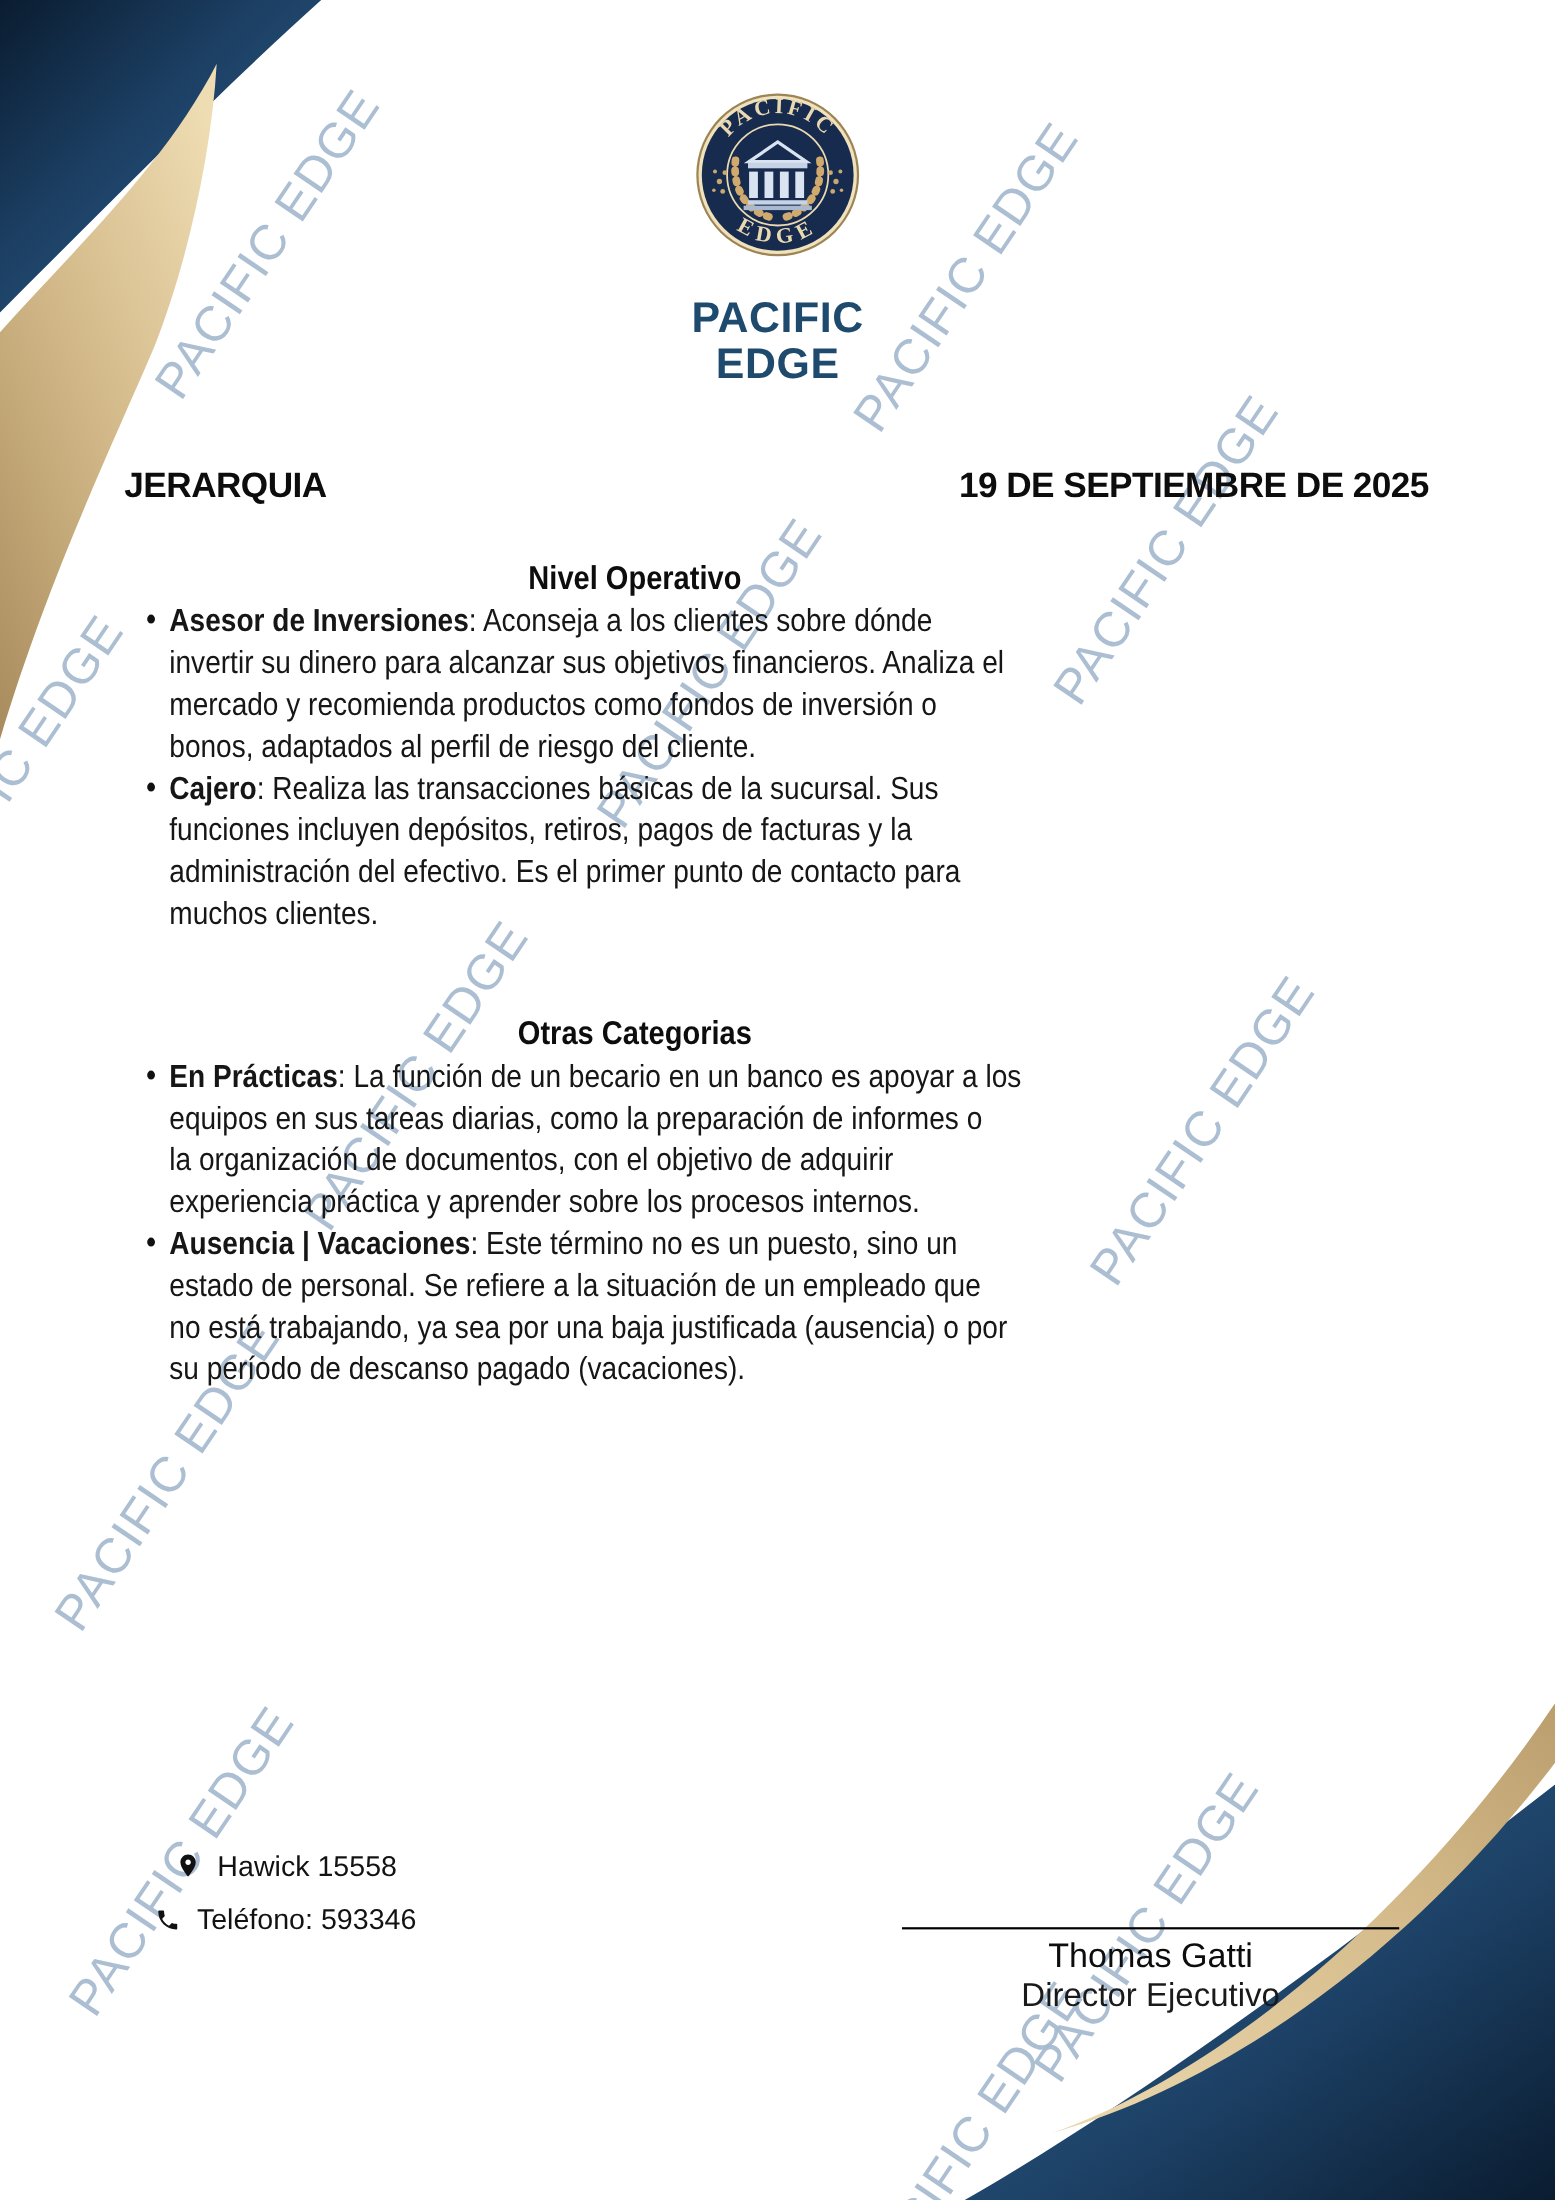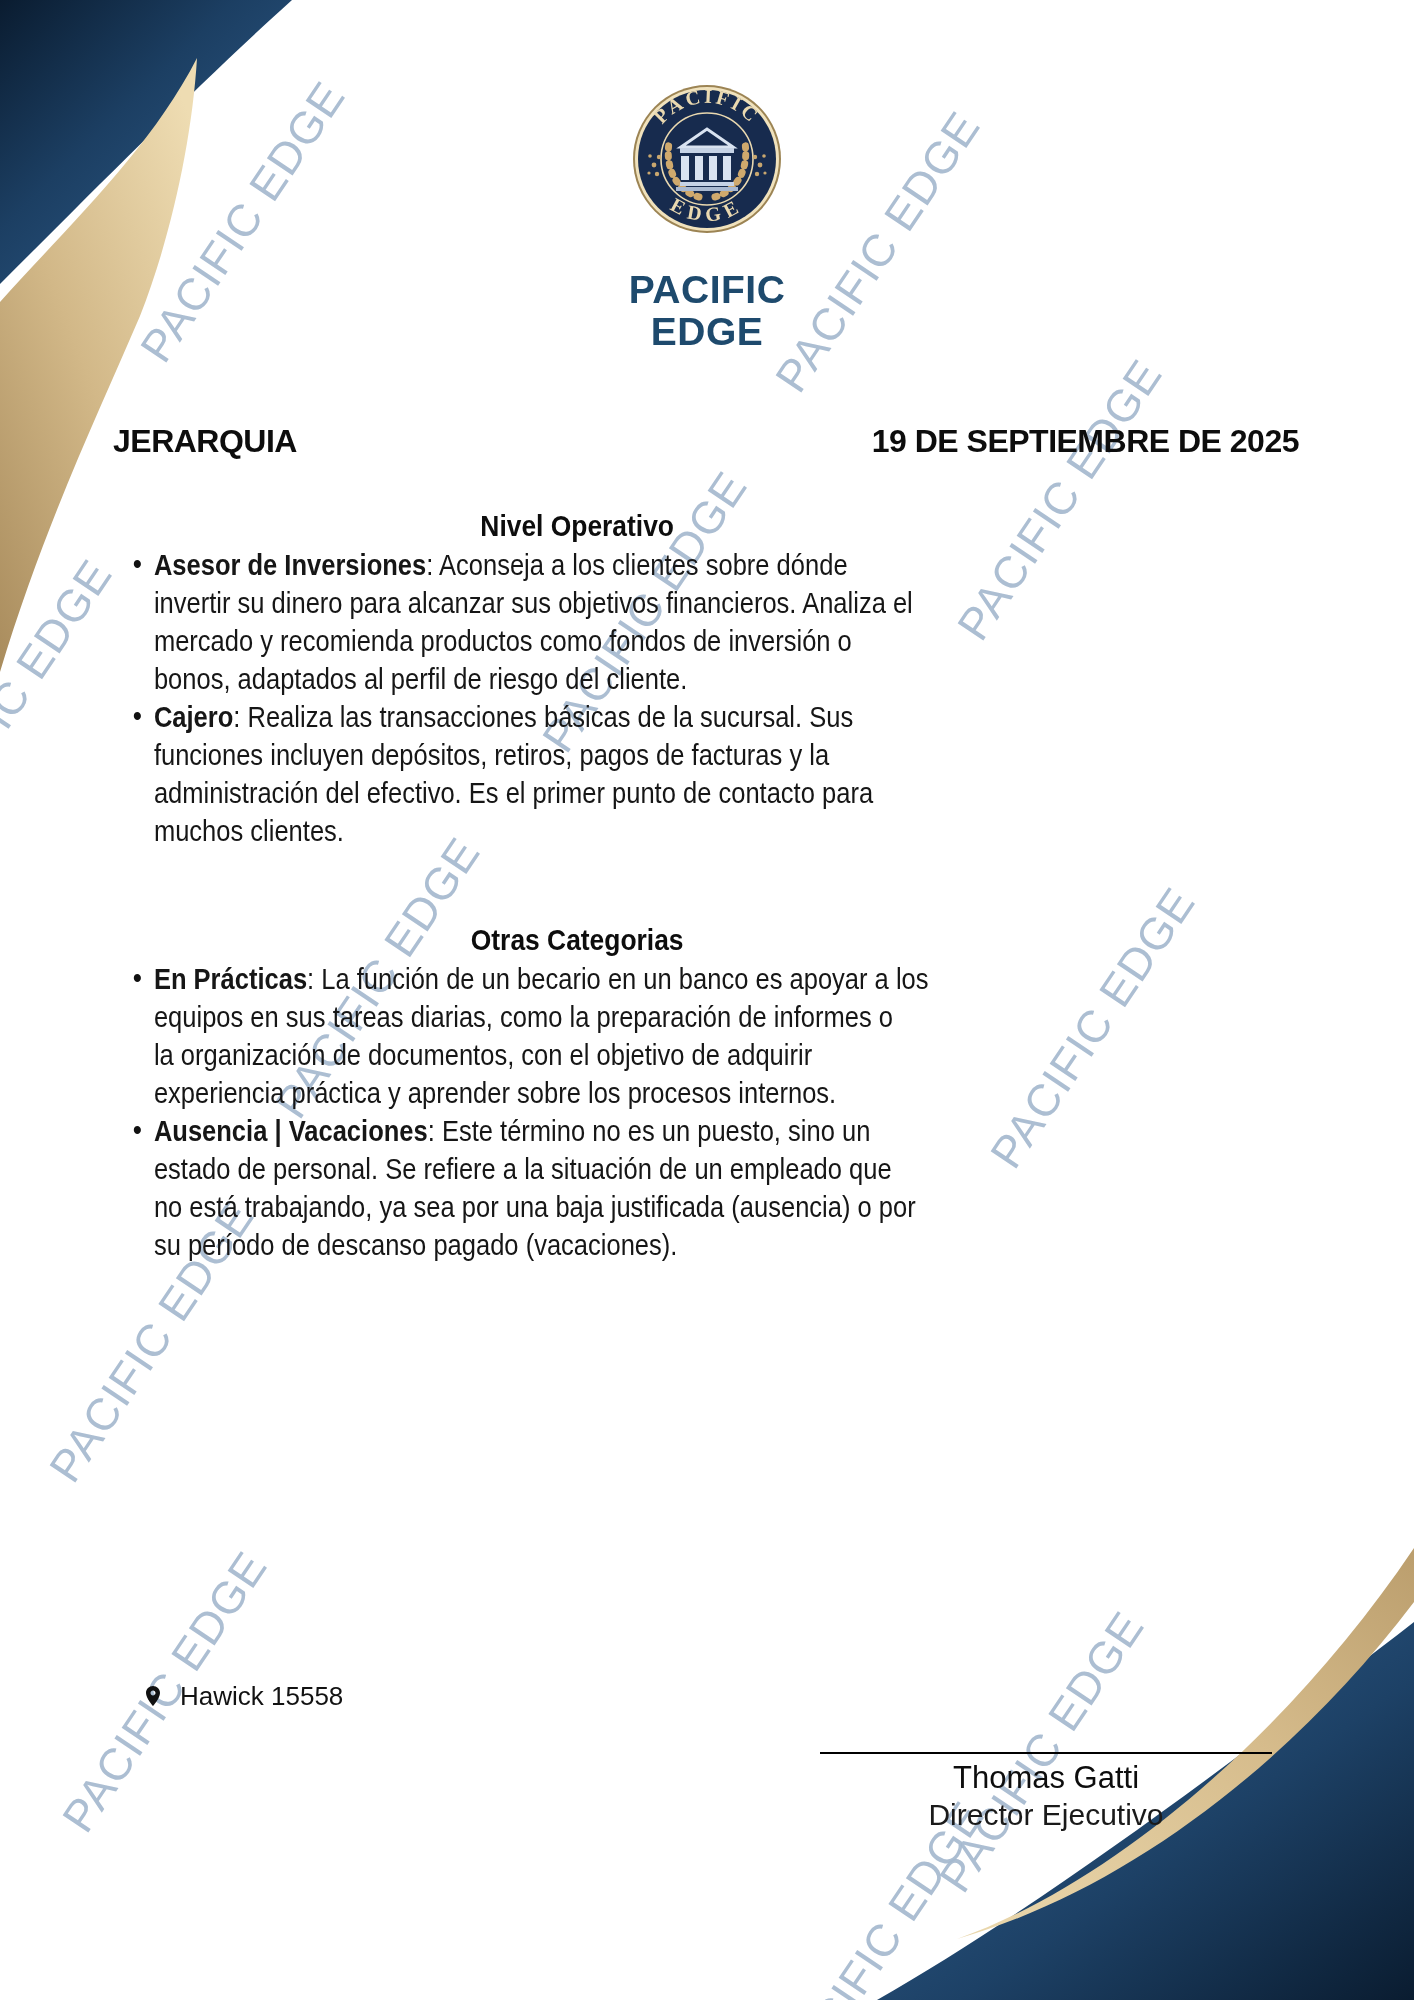--- a/index.html
+++ b/index.html
@@ -187,19 +187,25 @@
   </ul>
 </div>
 
 <div class="contact-block">
   <div class="contact-row">
     <svg width="24" height="24" viewBox="0 0 24 24">
         <path fill="#111" d="M12 2C8.13 2 5 5.13 5 9c0 5.25 7 13 7 13s7-7.75 7-13c0-3.87-3.13-7-7-7zm0 9.5c-1.38 0-2.5-1.12-2.5-2.5s1.12-2.5 2.5-2.5 2.5 1.12 2.5 2.5-1.12 2.5-2.5 2.5z"></path>
       </svg>
     <span>Hawick 15558</span>
   </div>
+  <div class="contact-row">
+    <svg width="23" height="23" viewBox="0 0 24 24">
+        <path fill="#111" d="M6.62 10.79c1.44 2.83 3.76 5.14 6.59 6.59l2.2-2.21c.27-.27.67-.36 1.02-.24 1.12.37 2.33.57 3.57.57.55 0 1 .45 1 1V20c0 .55-.45 1-1 1-9.39 0-17-7.61-17-17 0-.55.45-1 1-1h3.5c.55 0 1 .45 1 1 0 1.25.2 2.45.57 3.57.11.35.03.74-.25 1.02l-2.2 2.2z"></path>
+      </svg>
+    <span>Teléfono: 593346</span>
+  </div>
 </div>
 
 <div class="signature">
   <div class="sig-line"></div>
   <div class="sig-name">Thomas Gatti</div>
   <div class="sig-role">Director Ejecutivo</div>
 </div>
 
 </body></html>

